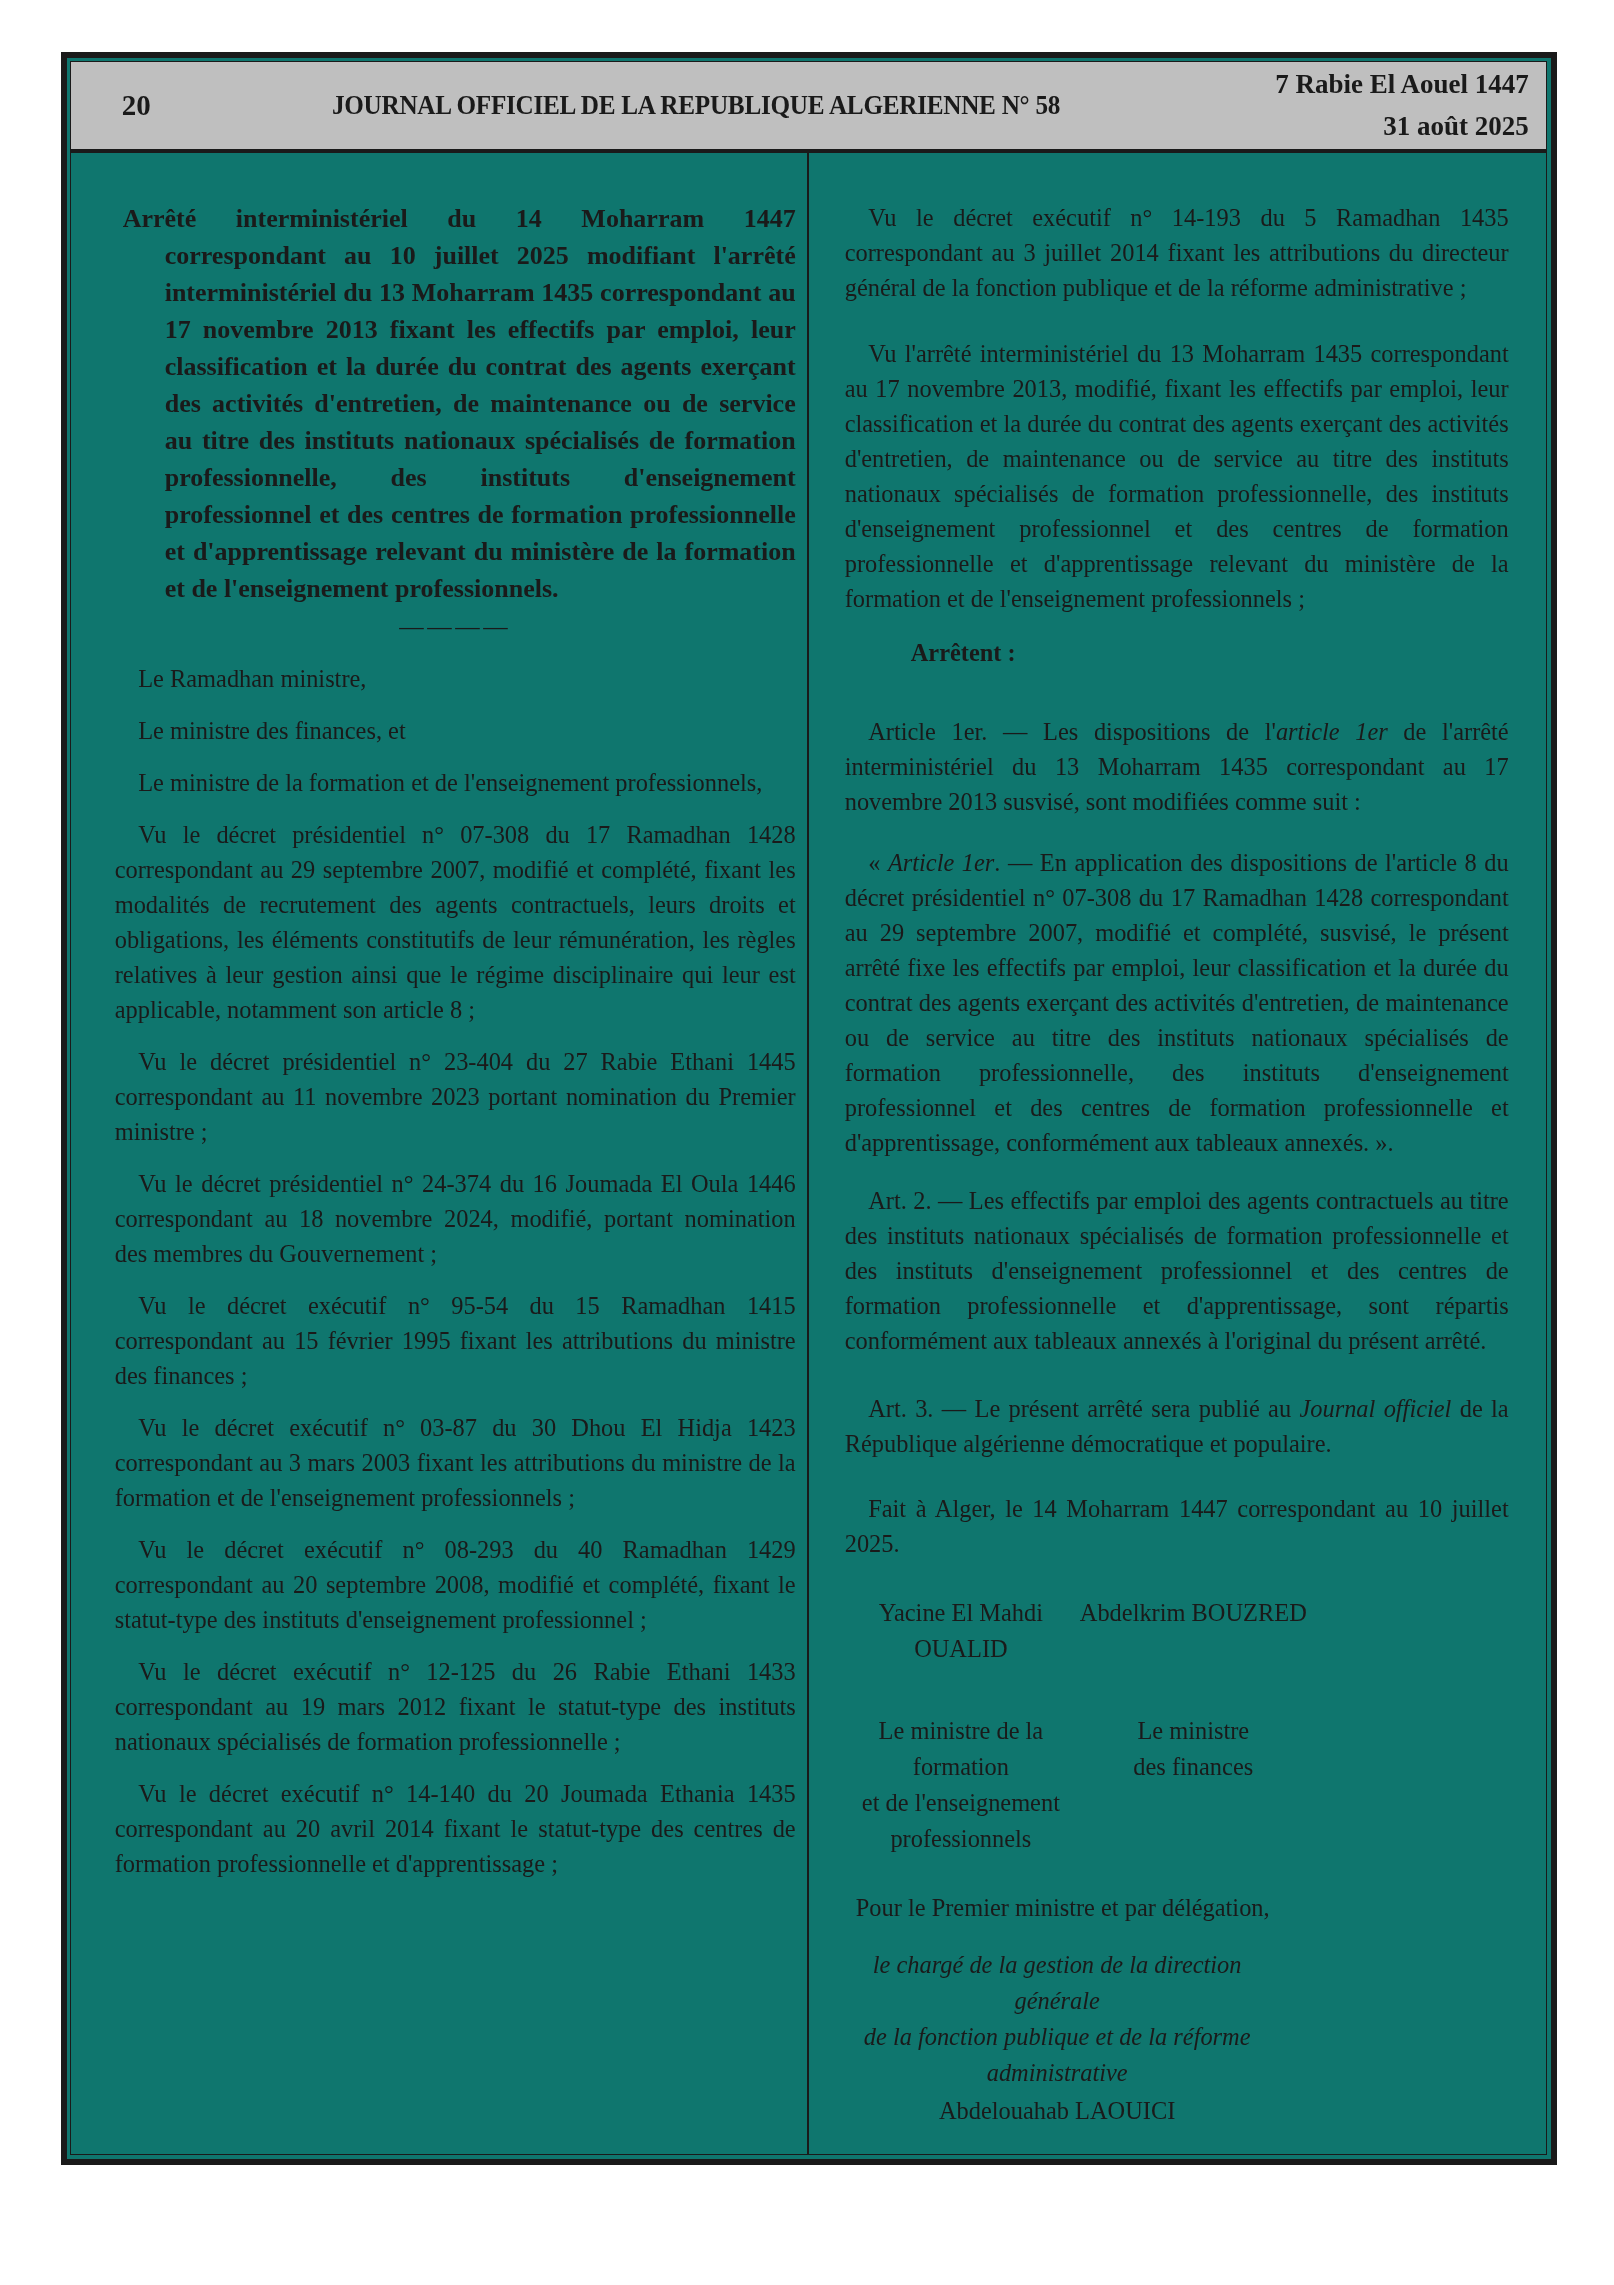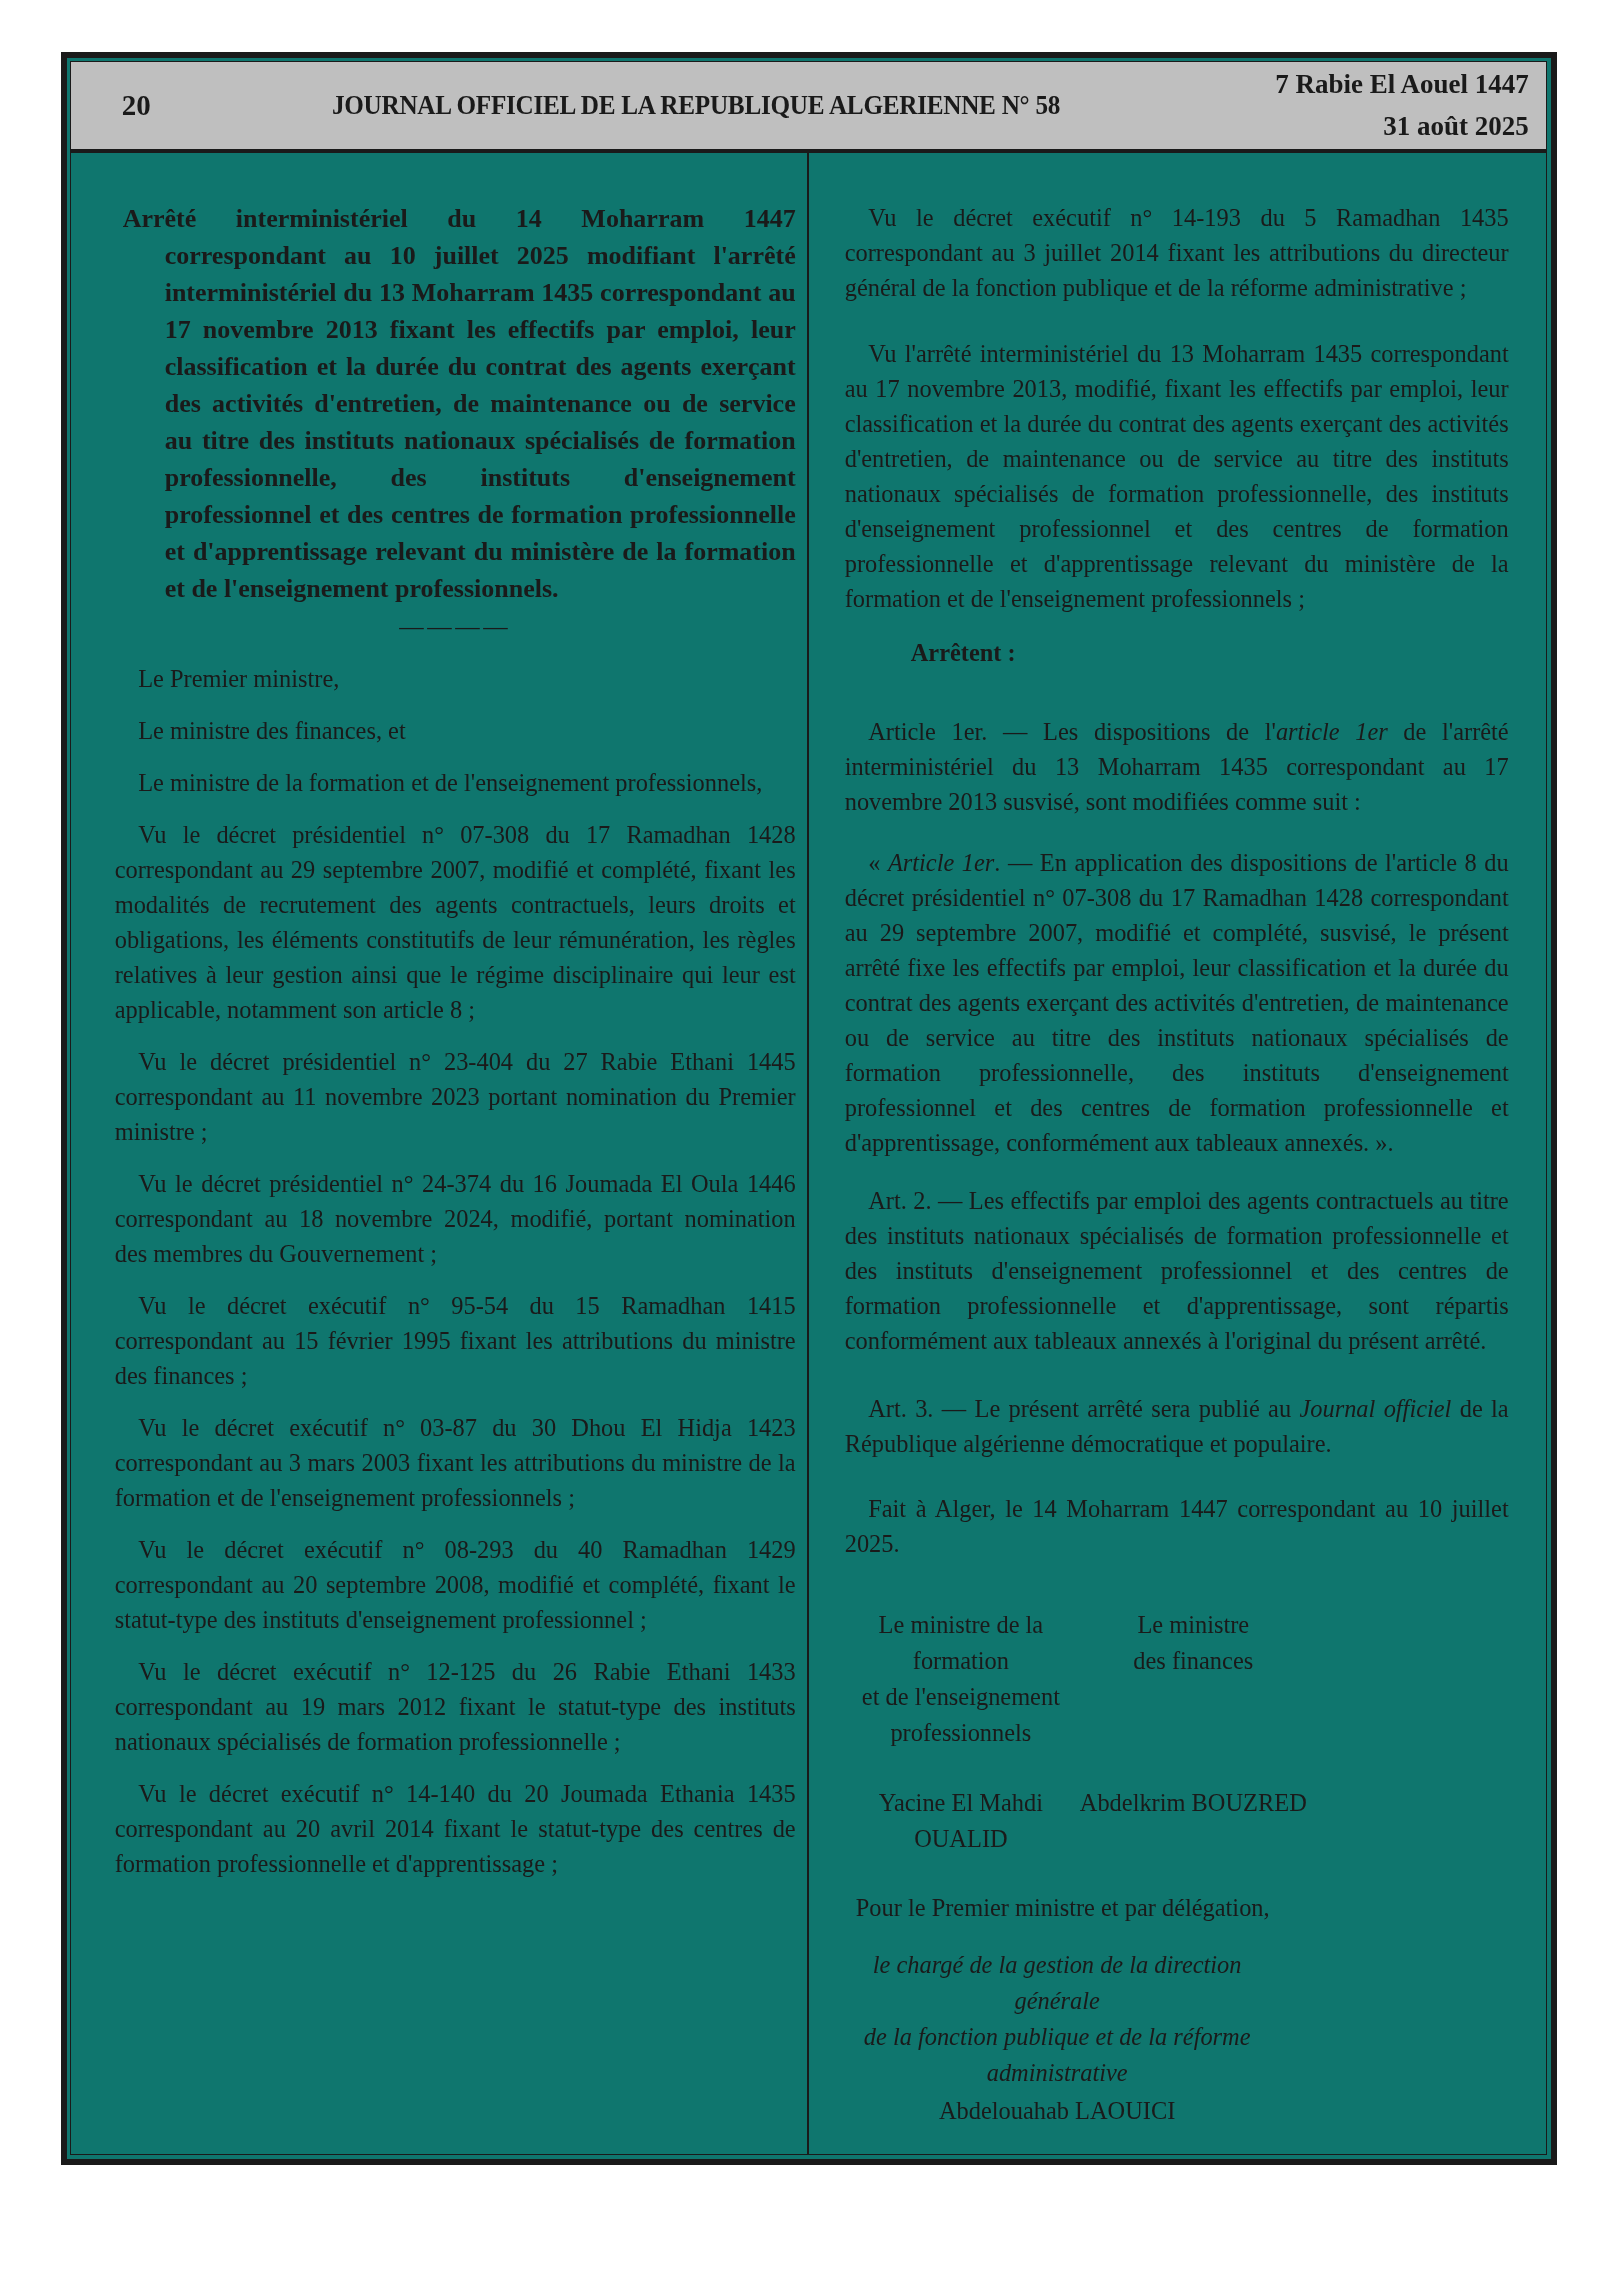--- a/index.html
+++ b/index.html
@@ -89,21 +89,21 @@
         <div>31 août 2025</div>
       </div>
     </header>
 
     <div class="cols">
       <div class="divider"></div>
 
       <section class="col col-left">
         <h1 class="arrete-title">Arrêté interministériel du 14 Moharram 1447 correspondant au 10 juillet 2025 modifiant l'arrêté interministériel du 13 Moharram 1435 correspondant au 17 novembre 2013 fixant les effectifs par emploi, leur classification et la durée du contrat des agents exerçant des activités d'entretien, de maintenance ou de service au titre des instituts nationaux spécialisés de formation professionnelle, des instituts d'enseignement professionnel et des centres de formation professionnelle et d'apprentissage relevant du ministère de la formation et de l'enseignement professionnels.</h1>
         <div class="separator">————</div>
-        <p class="body-p">Le Premier ministre,</p>
+        <p class="body-p">Le Ramadhan ministre,</p>
         <p class="body-p">Le ministre des finances, et</p>
         <p class="body-p">Le ministre de la formation et de l'enseignement professionnels,</p>
         <p class="body-p">Vu le décret présidentiel n° 07-308 du 17 Ramadhan 1428 correspondant au 29 septembre 2007, modifié et complété, fixant les modalités de recrutement des agents contractuels, leurs droits et obligations, les éléments constitutifs de leur rémunération, les règles relatives à leur gestion ainsi que le régime disciplinaire qui leur est applicable, notamment son article 8 ;</p>
         <p class="body-p">Vu le décret présidentiel n° 23-404 du 27 Rabie Ethani 1445 correspondant au 11 novembre 2023 portant nomination du Premier ministre ;</p>
         <p class="body-p">Vu le décret présidentiel n° 24-374 du 16 Joumada El Oula 1446 correspondant au 18 novembre 2024, modifié, portant nomination des membres du Gouvernement ;</p>
         <p class="body-p">Vu le décret exécutif n° 95-54 du 15 Ramadhan 1415 correspondant au 15 février 1995 fixant les attributions du ministre des finances ;</p>
         <p class="body-p">Vu le décret exécutif n° 03-87 du 30 Dhou El Hidja 1423 correspondant au 3 mars 2003 fixant les attributions du ministre de la formation et de l'enseignement professionnels ;</p>
         <p class="body-p">Vu le décret exécutif n° 08-293 du 40 Ramadhan 1429 correspondant au 20 septembre 2008, modifié et complété, fixant le statut-type des instituts d'enseignement professionnel ;</p>
         <p class="body-p">Vu le décret exécutif n° 12-125 du 26 Rabie Ethani 1433 correspondant au 19 mars 2012 fixant le statut-type des instituts nationaux spécialisés de formation professionnelle ;</p>
         <p class="body-p">Vu le décret exécutif n° 14-140 du 20 Joumada Ethania 1435 correspondant au 20 avril 2014 fixant le statut-type des centres de formation professionnelle et d'apprentissage ;</p>
@@ -112,35 +112,35 @@
       <section class="col col-right">
         <p class="body-p first">Vu le décret exécutif n° 14-193 du 5 Ramadhan 1435 correspondant au 3 juillet 2014 fixant les attributions du directeur général de la fonction publique et de la réforme administrative ;</p>
         <p class="body-p mt-p2">Vu l'arrêté interministériel du 13 Moharram 1435 correspondant au 17 novembre 2013, modifié, fixant les effectifs par emploi, leur classification et la durée du contrat des agents exerçant des activités d'entretien, de maintenance ou de service au titre des instituts nationaux spécialisés de formation professionnelle, des instituts d'enseignement professionnel et des centres de formation professionnelle et d'apprentissage relevant du ministère de la formation et de l'enseignement professionnels ;</p>
         <p class="arretent">Arrêtent :</p>
         <p class="body-p mt-intro"><span>Article 1er. — Les dispositions de l'</span><em>article 1er</em><span> de l'arrêté interministériel du 13 Moharram 1435 correspondant au 17 novembre 2013 susvisé, sont modifiées comme suit :</span></p>
         <p class="body-p mt-quote"><span>« </span><em>Article 1er</em><span>. — En application des dispositions de l'article 8 du décret présidentiel n° 07-308 du 17 Ramadhan 1428 correspondant au 29 septembre 2007, modifié et complété, susvisé, le présent arrêté fixe les effectifs par emploi, leur classification et la durée du contrat des agents exerçant des activités d'entretien, de maintenance ou de service au titre des instituts nationaux spécialisés de formation professionnelle, des instituts d'enseignement professionnel et des centres de formation professionnelle et d'apprentissage, conformément aux tableaux annexés. ».</span></p>
         <p class="body-p mt-art2">Art. 2. — Les effectifs par emploi des agents contractuels au titre des instituts nationaux spécialisés de formation professionnelle et des instituts d'enseignement professionnel et des centres de formation professionnelle et d'apprentissage, sont répartis conformément aux tableaux annexés à l'original du présent arrêté.</p>
         <p class="body-p mt-art3"><span>Art. 3. — Le présent arrêté sera publié au </span><em>Journal officiel</em><span> de la République algérienne démocratique et populaire.</span></p>
         <p class="body-p mt-fait">Fait à Alger, le 14 Moharram 1447 correspondant au 10 juillet 2025.</p>
 
+        <div class="sig-row sig-names">
+          <div class="sig-left">Yacine El Mahdi OUALID</div>
+          <div class="sig-right">Abdelkrim BOUZRED</div>
+        </div>
+
         <div class="sig-row sig-titles">
           <div class="sig-left">
             <div>Le ministre de la formation</div>
             <div>et de l'enseignement</div>
             <div>professionnels</div>
           </div>
           <div class="sig-right">
             <div>Le ministre</div>
             <div>des finances</div>
           </div>
-        </div>
-
-        <div class="sig-row sig-names">
-          <div class="sig-left">Yacine El Mahdi OUALID</div>
-          <div class="sig-right">Abdelkrim BOUZRED</div>
         </div>
 
         <div class="delegation">
           <p class="deleg-line">Pour le Premier ministre et par délégation,</p>
           <p class="deleg-italic firstital">le chargé de la gestion de la direction générale</p>
           <p class="deleg-italic">de la fonction publique et de la réforme administrative</p>
           <p class="deleg-name">Abdelouahab LAOUICI</p>
         </div>
       </section>
     </div>

